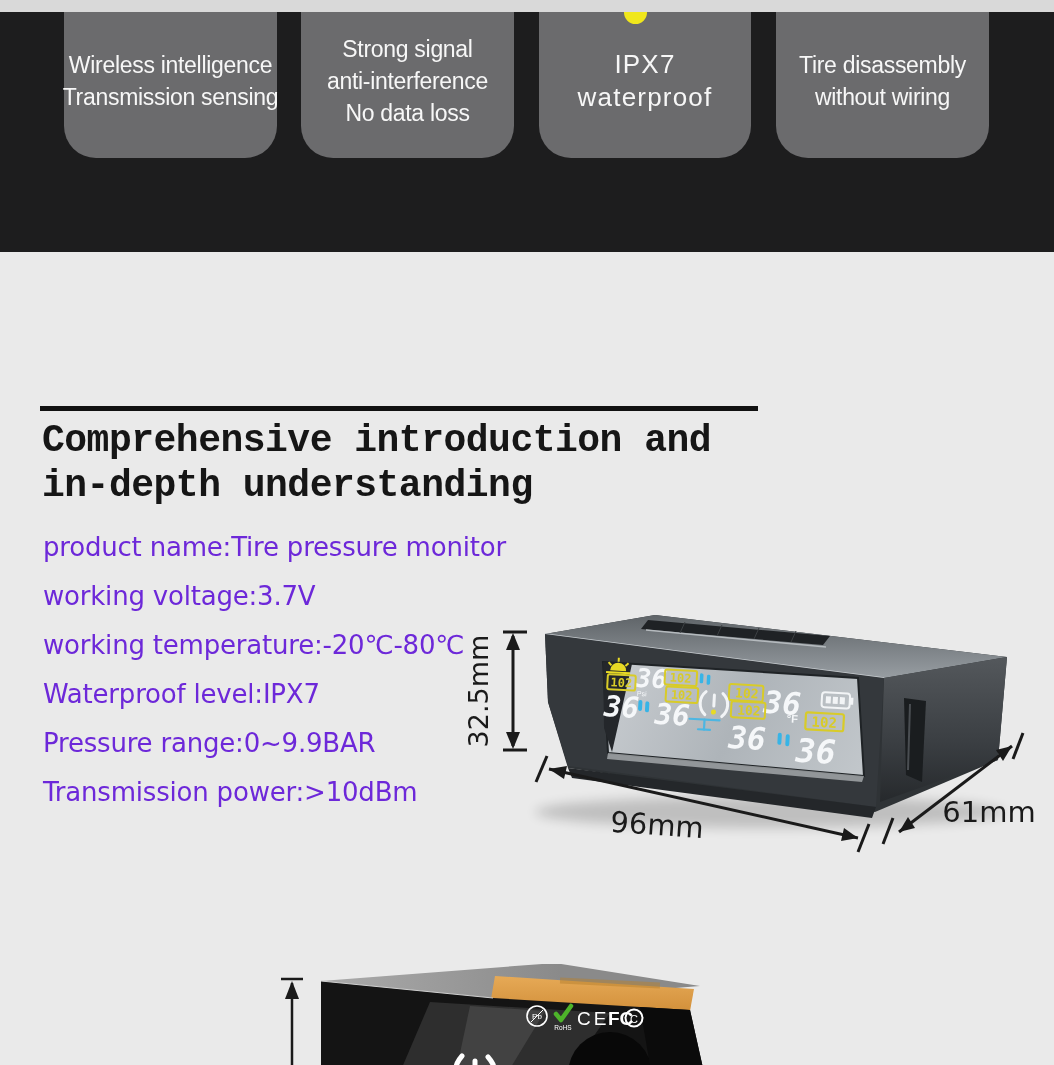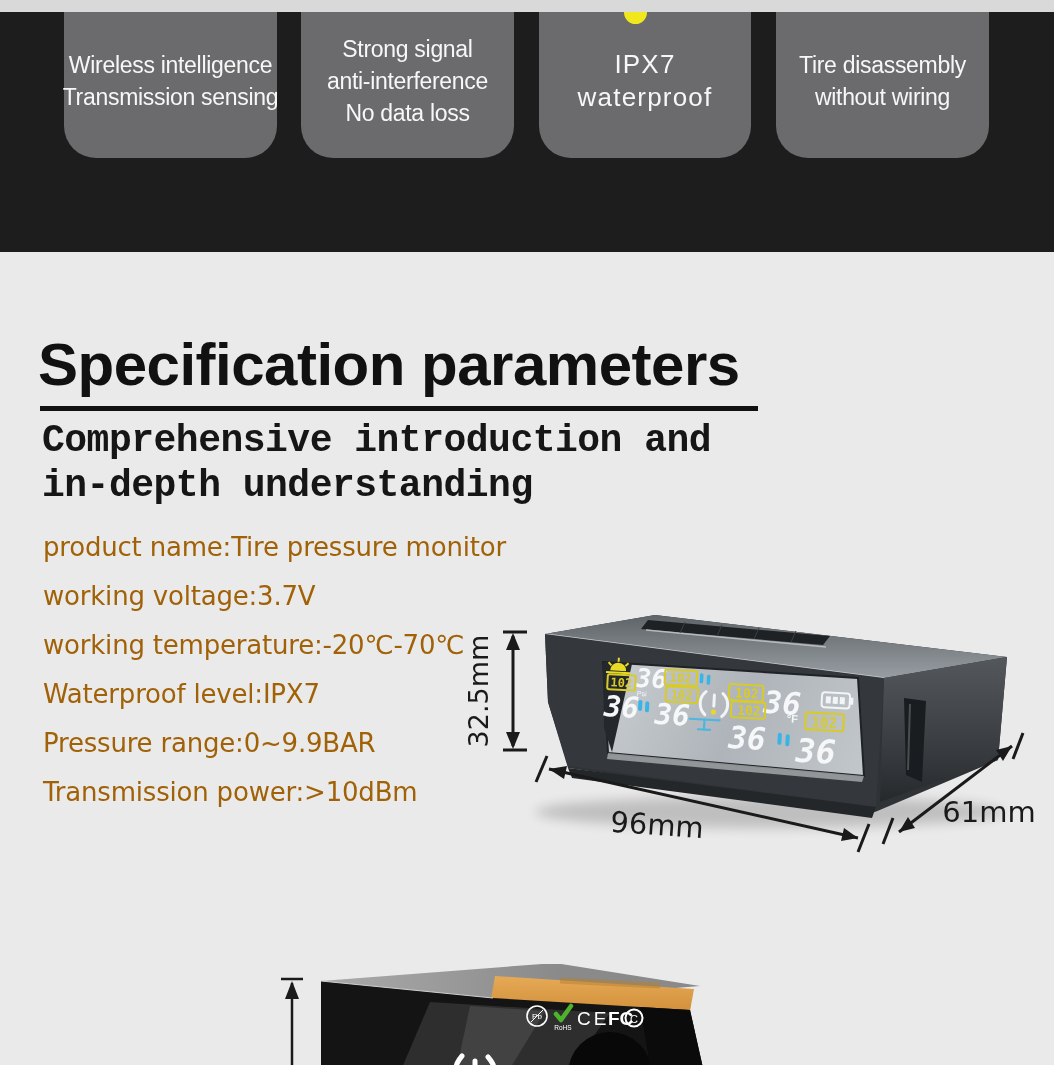--- a/index.html
+++ b/index.html
@@ -38,21 +38,21 @@
   }
   .page-subtitle {
     position:absolute; left:42px; top:406px;
     font-size:38px; line-height:45px; color:#161616; letter-spacing:-0.5px; white-space:nowrap;font-family:Liberation Mono, monospace;
   }
   .spec-list {
     position:absolute; left:43px; top:522px; list-style:none;
   }
   .spec-list li {
     font-size:26px; line-height:27px; margin-bottom:22px;
-    color:#a16207; white-space:nowrap; letter-spacing:-0.2px;
+    color:#6d28d9; white-space:nowrap; letter-spacing:-0.2px;
   }
   .device-figure  { position:absolute; left:460px; top:585px; width:594px; height:285px; }
   .package-figure { position:absolute; left:270px; top:952px; width:520px; height:113px; }
   .dim-label { font-family:"DejaVu Sans", sans-serif; fill:#1a1a1a; }
   .lcd-num  { font-family:"DejaVu Sans Mono", monospace; font-weight:bold; font-style:italic; fill:#f5f7f9; }
   .lcd-temp { font-family:"DejaVu Sans Mono", monospace; font-weight:bold; fill:#d8cb28; }
   .cert-text { font-family:"Liberation Sans", sans-serif; fill:#ffffff; }
 </style>
 </head>
 <body>
@@ -73,31 +73,30 @@
       <div class="card-line">IPX7</div>
       <div class="card-line">waterproof</div>
     </div>
     <div class="feature-card card4">
       <div class="card-line">Tire disassembly</div>
       <div class="card-line">without wiring</div>
     </div>
     <div class="yellow-dot"></div>
   </div>
 
-  <h1 class="page-title">Specification parameters</h1>
   <div class="title-underline"></div>
   <h2 class="page-subtitle">
     <span>Comprehensive introduction and</span><br>
     <span>in-depth understanding</span>
   </h2>
 
   <ul class="spec-list">
     <li>product name:Tire pressure monitor</li>
     <li>working voltage:3.7V</li>
-    <li>working temperature:-20℃-70℃</li>
+    <li>working temperature:-20℃-80℃</li>
     <li>Waterproof level:IPX7</li>
     <li>Pressure range:0~9.9BAR</li>
     <li>Transmission power:&gt;10dBm</li>
   </ul>
 
   <svg class="device-figure" viewBox="460 585 594 285">
     <defs>
       <linearGradient id="gTop" x1="0" y1="600" x2="0" y2="670" gradientUnits="userSpaceOnUse">
         <stop offset="0" stop-color="#5c6165"></stop>
           <stop offset="1" stop-color="#9ba1a6"></stop>

